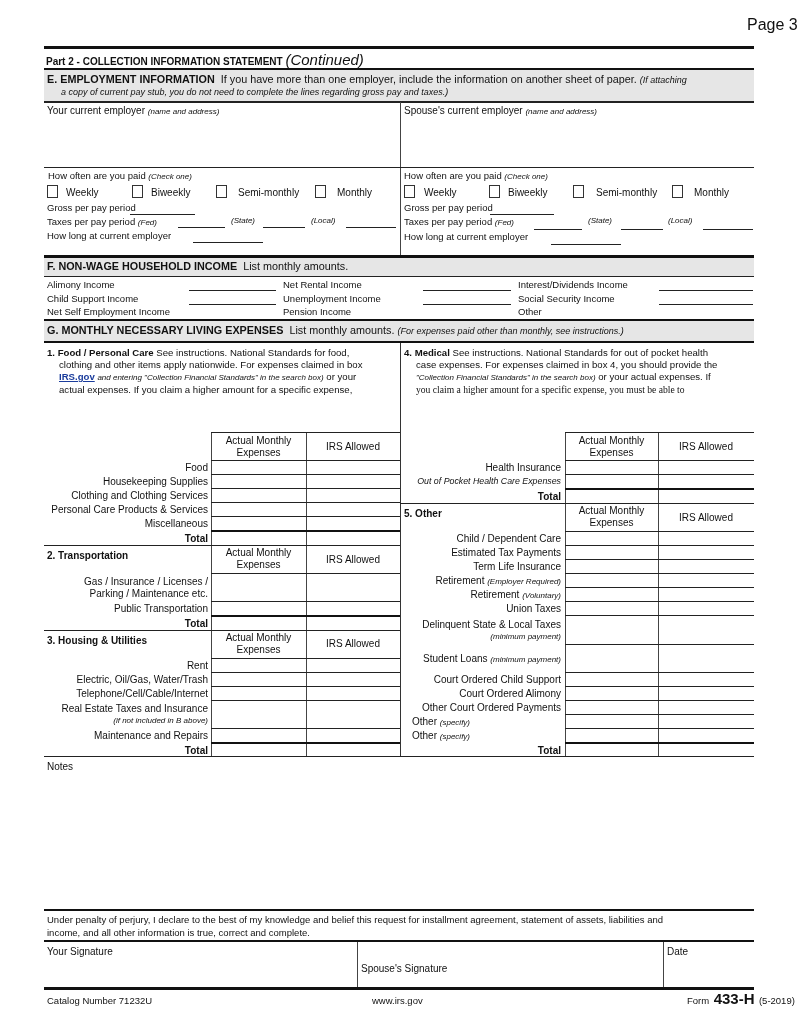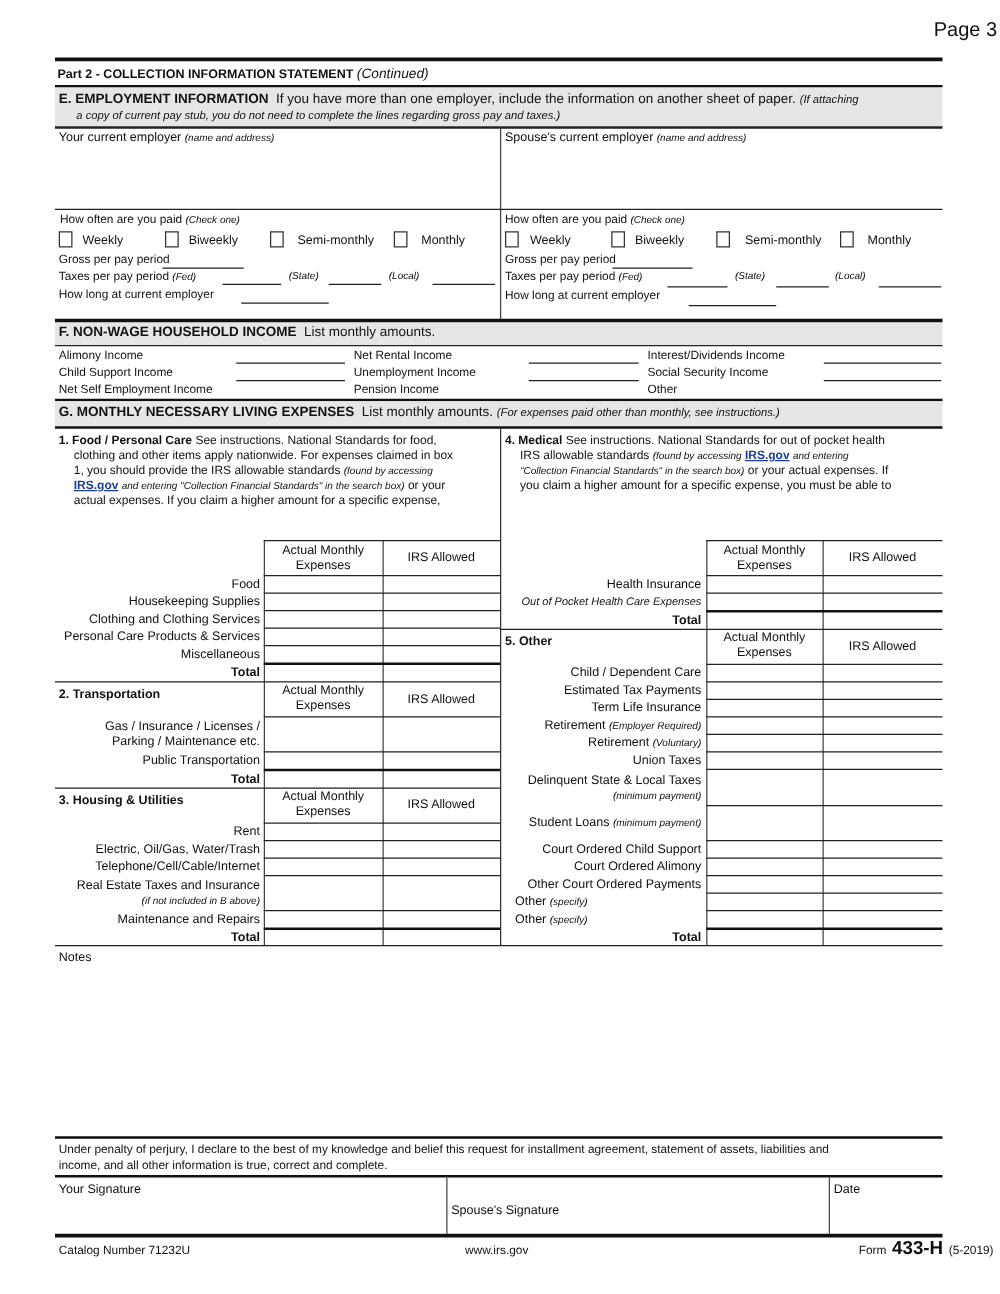--- a/index.html
+++ b/index.html
@@ -22,21 +22,21 @@
   .link { color: #1a3c9c; font-weight: bold; text-decoration: underline; }
 </style>
 </head>
 <body>
 
 <div class="abs t10" style="left:718px;top:18px;font-size:16px;margin-left:29px;">Page 3</div>
 <div class="hthick" style="left:44px;top:46px;width:710px;"></div>
 
 <div class="abs t10" style="left:46px;top:53px;">
   <span class="b">Part 2 - COLLECTION INFORMATION STATEMENT</span>
-  <span class="i" style="font-size:11px;">(Continued)</span>
+  <span class="i" style="font-size:15px;">(Continued)</span>
 </div>
 <div class="hmed" style="left:44px;top:68px;width:710px;"></div>
 
 <div class="band" style="left:44px;top:70px;width:710px;height:31px;"></div>
 <div class="abs" style="left:47px;top:73px;font-size:10.8px;line-height:13px;white-space:nowrap;">
   <span class="b">E. EMPLOYMENT INFORMATION</span>&nbsp;
   <span>If you have more than one employer, include the information on another sheet of paper.</span>
   <span class="i" style="font-size:9px;">(If attaching</span>
 </div>
 <div class="abs i" style="left:61px;top:87px;font-size:9px;white-space:nowrap;">a copy of current pay stub, you do not need to complete the lines regarding gross pay and taxes.)</div>
@@ -144,30 +144,29 @@
   <span>List monthly amounts.</span>
   <span class="i" style="font-size:9px;">(For expenses paid other than monthly, see instructions.)</span>
 </div>
 <div class="hmed" style="left:44px;top:341px;width:710px;"></div>
 
 <div class="vline" style="left:400px;top:343px;height:413px;border-left-color:#333;"></div>
 
 <div class="para" style="left:47px;top:347px;width:350px;">
   <div style="white-space:nowrap;"><span class="b">1. Food / Personal Care</span> <span>See instructions. National Standards for food,</span></div>
   <div style="padding-left:12px;white-space:nowrap;">clothing and other items apply nationwide. For expenses claimed in box</div>
-  <div style="padding-left:12px;white-space:nowrap;"><span>1, you should provide the IRS allowable standards</span> <span class="i">(found by accessing</span></div>
   <div style="padding-left:12px;white-space:nowrap;"><span class="link">IRS.gov</span> <span class="i">and entering "Collection Financial Standards" in the search box)</span> <span>or your</span></div>
   <div style="padding-left:12px;white-space:nowrap;">actual expenses. If you claim a higher amount for a specific expense,</div>
 </div>
 
 <div class="para" style="left:404px;top:347px;width:350px;">
   <div style="white-space:nowrap;"><span class="b">4. Medical</span> <span>See instructions. National Standards for out of pocket health</span></div>
-  <div style="padding-left:12px;white-space:nowrap;"><span>IRS allowable standards</span> <span class="i">(found by accessing</span> <span class="link">IRS.gov</span> <span class="i">and entering</span></div>
+  <div style="padding-left:12px;white-space:nowrap;">case expenses. For expenses claimed in box 4, you should provide the</div>
   <div style="padding-left:12px;white-space:nowrap;"><span class="i">"Collection Financial Standards" in the search box)</span> <span>or your actual expenses. If</span></div>
-  <div style="padding-left:12px;white-space:nowrap;">you claim a higher amount for a specific expense, you must be able to</div>
+  <div style="padding-left:12px;white-space:nowrap;font-family:Liberation Serif, serif;">you claim a higher amount for a specific expense, you must be able to</div>
 </div>
 
 <div class="vline" style="left:211px;top:432px;height:324px;"></div>
 <div class="vline" style="left:306px;top:432px;height:324px;"></div>
 <div class="hline" style="left:211px;top:432px;width:189px;"></div>
 
 <div class="colhdr" style="left:211px;top:435px;width:95px;">
     <div>Actual Monthly</div>
     <div>Expenses</div>
   </div>

